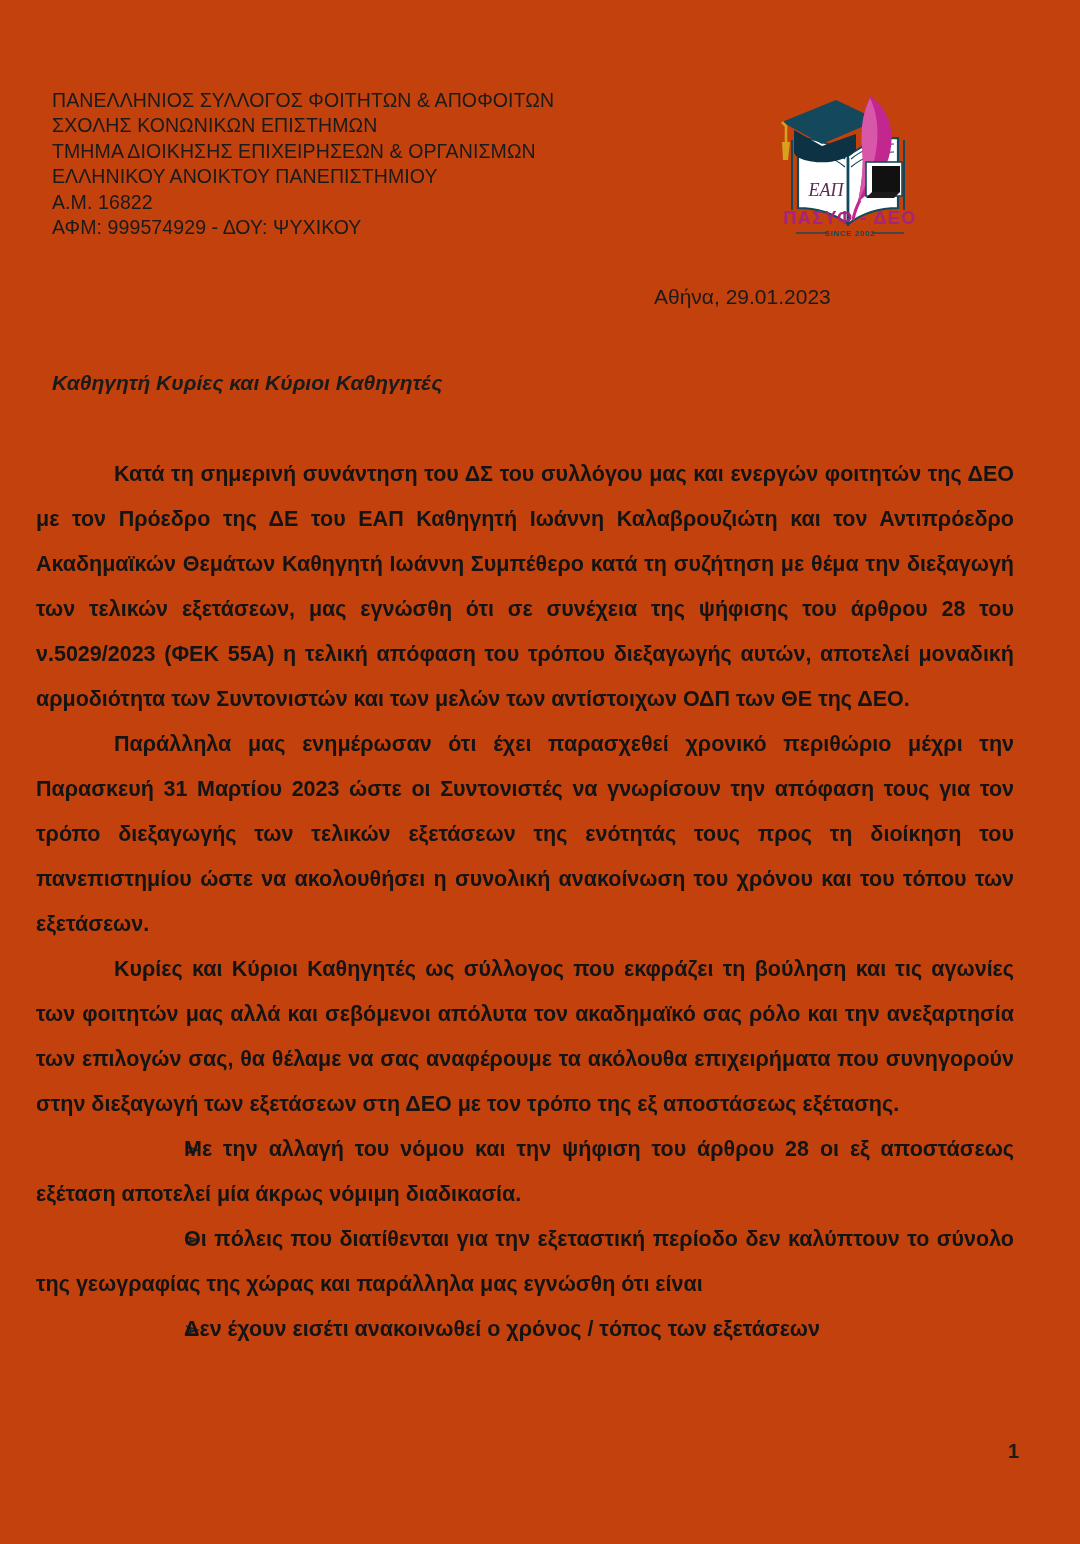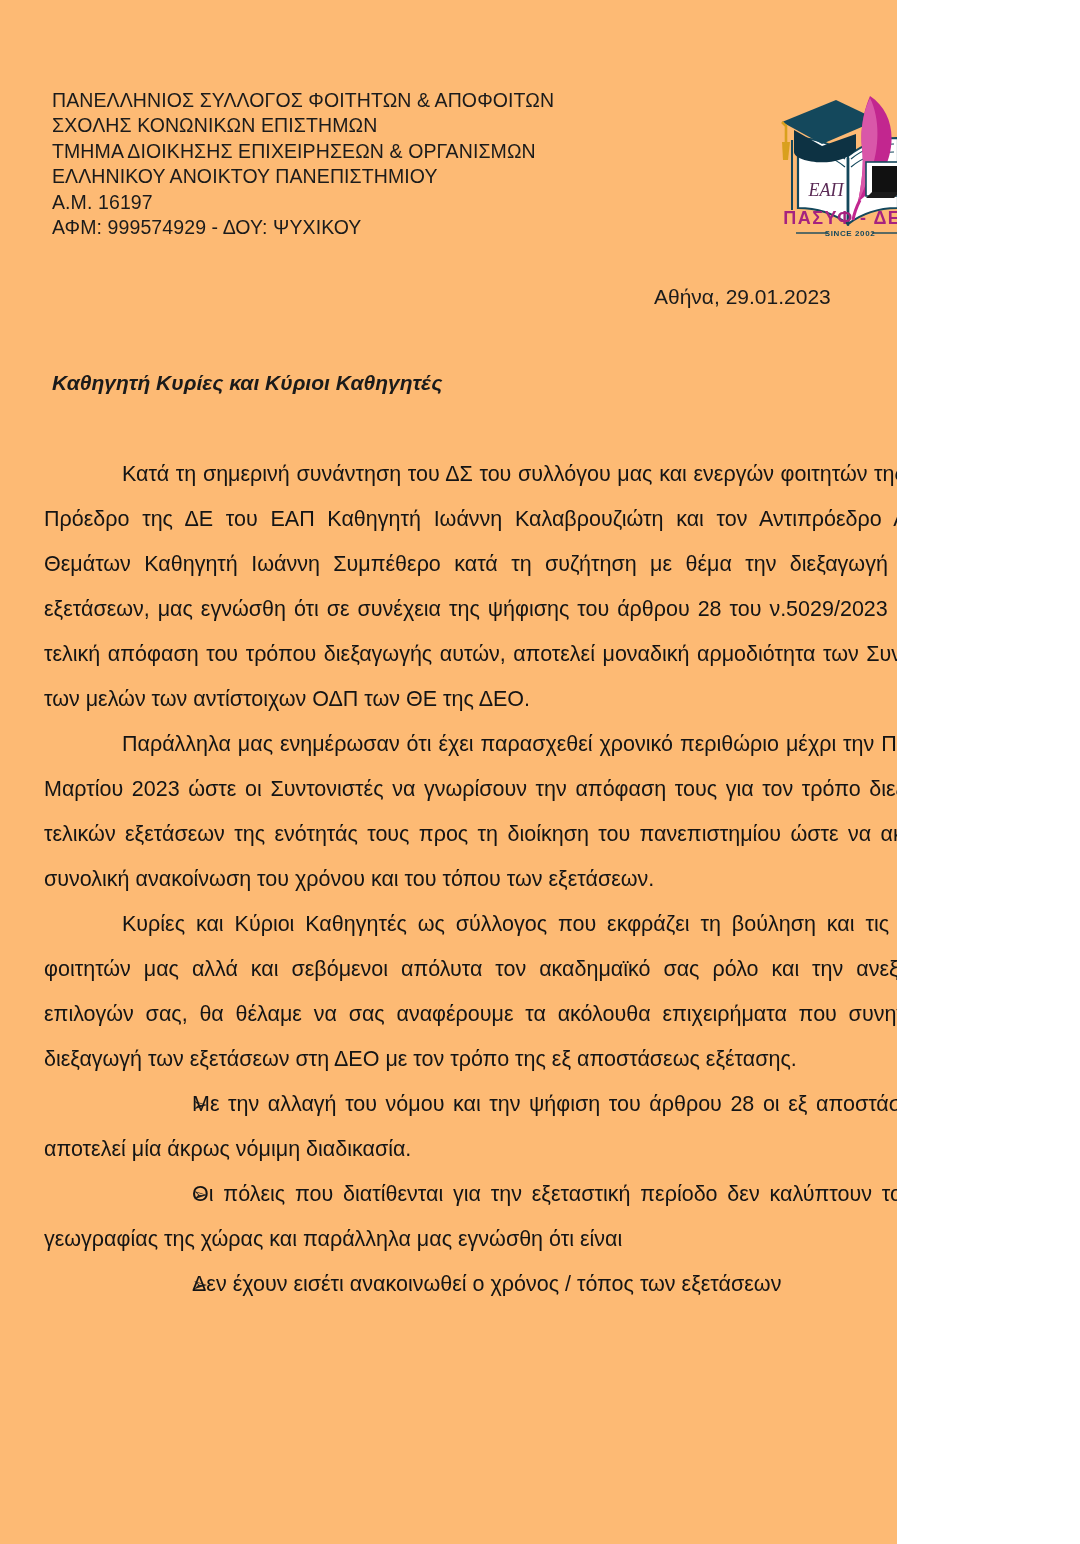--- a/index.html
+++ b/index.html
@@ -7,23 +7,23 @@
     margin: 0;
     padding: 0;
     background: #ffffff;
   }
   body {
     font-family: "Liberation Sans", sans-serif;
     color: #1a1a1a;
   }
   .page {
     position: relative;
-    width: 897px;
+    width: 1080px;
     height: 1544px;
-    background: #fdba74;
+    background: #c2410c;
     overflow: hidden;
     box-sizing: border-box;
   }
 
   
   .letterhead {
     position: absolute;
     top: 88px;
     left: 52px;
     width: 660px;
@@ -67,22 +67,23 @@
     font-weight: 600;
     line-height: 30px;
     color: #1b1b1b;
     white-space: nowrap;
   }
 
   
   .body-text {
     position: absolute;
     top: 452px;
-    left: 44px;
+    left: 36px;
     width: 978px;
+    font-weight: bold;
   }
   .para {
     margin: 0 0 0 0;
     font-size: 21.5px;
     line-height: 45px;
     text-align: justify;
     text-justify: inter-word;
     text-indent: 78px;
     color: #141414;
     hyphens: none;
@@ -125,21 +126,21 @@
 </head>
 <body>
 
 <div class="page">
 
   <div class="letterhead">
     <div class="letterhead-line">ΠΑΝΕΛΛΗΝΙΟΣ ΣΥΛΛΟΓΟΣ ΦΟΙΤΗΤΩΝ &amp; ΑΠΟΦΟΙΤΩΝ</div>
     <div class="letterhead-line">ΣΧΟΛΗΣ ΚΟΝΩΝΙΚΩΝ ΕΠΙΣΤΗΜΩΝ</div>
     <div class="letterhead-line">ΤΜΗΜΑ ΔΙΟΙΚΗΣΗΣ ΕΠΙΧΕΙΡΗΣΕΩΝ &amp; ΟΡΓΑΝΙΣΜΩΝ</div>
     <div class="letterhead-line">ΕΛΛΗΝΙΚΟΥ ΑΝΟΙΚΤΟΥ ΠΑΝΕΠΙΣΤΗΜΙΟΥ</div>
-    <div class="letterhead-line">Α.Μ. 16197</div>
+    <div class="letterhead-line">Α.Μ. 16822</div>
     <div class="letterhead-line">ΑΦΜ: 999574929  - ΔΟΥ: ΨΥΧΙΚΟΥ</div>
   </div>
 
   <div class="logo-wrap">
     <svg class="logo-svg" viewBox="0 0 196 162" xmlns="http://www.w3.org/2000/svg">
 
       <g>
         <path d="M96 78 C78 64 62 60 46 60 L46 130 C62 130 80 134 96 146 Z" fill="#ffffff" stroke="#14485c" stroke-width="2.2"></path>
         <path d="M96 78 C114 64 130 60 146 60 L146 130 C130 130 112 134 96 146 Z" fill="#ffffff" stroke="#14485c" stroke-width="2.2"></path>
         <path d="M96 80 L96 146" stroke="#14485c" stroke-width="2.6"></path>

